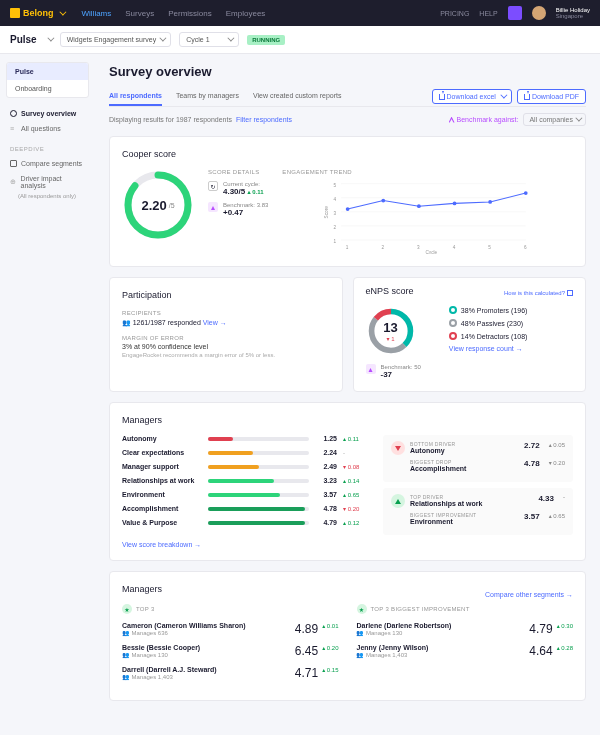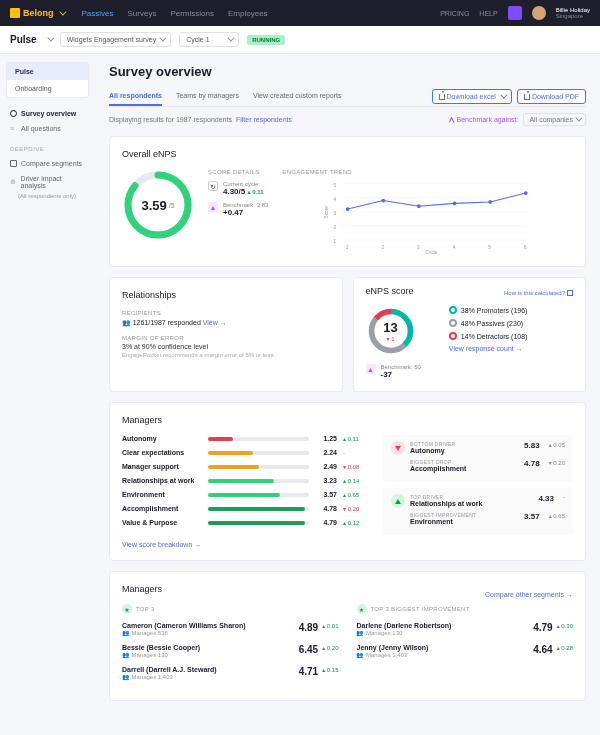--- a/index.html
+++ b/index.html
@@ -107,36 +107,36 @@
 .sum-name { font-size: 7px; font-weight: 600; }
 .sum-val { margin-left: auto; font-size: 8px; font-weight: 600; }
 .sum-delta { font-size: 6px; margin-left: 4px; color: #888; }
 .mgr-grid { display: flex; gap: 18px; }
 .mgr-col { flex: 1; }
 .mgr-head { display: flex; align-items: center; gap: 4px; font-size: 6px; color: #999; text-transform: uppercase; letter-spacing: 0.3px; margin-bottom: 8px; }
 .star-ic { width: 10px; height: 10px; border-radius: 50%; background: #d5f5e0; color: #0aa050; display: flex; align-items: center; justify-content: center; font-size: 6px; }
 .mgr-row { margin-bottom: 8px; display: flex; align-items: flex-start; }
 .mgr-name { font-size: 7px; font-weight: 600; }
 .mgr-sub { font-size: 6px; color: #999; display: flex; align-items: center; gap: 2px; }
-.mgr-score { margin-left: auto; font-size: 10px; font-weight: 700; }
+.mgr-score { margin-left: auto; font-size: 12px; font-weight: 400; }
 .mgr-delta { font-size: 6px; margin-left: 4px; }
 .card-head-row { display: flex; align-items: center; }
 .card-head-row .link-sm { margin-left: auto; }
 </style>
 </head>
 <body>
 
 <div class="topbar">
   <div class="brand">
       <span class="brand-icon"></span>
       <span>Belong</span>
       <span class="chev-down"></span>
     </div>
   <div class="nav">
-    <div class="nav-item active">Passives</div>
+    <div class="nav-item active">Williams</div>
     <div class="nav-item">Surveys</div>
     <div class="nav-item">Permissions</div>
     <div class="nav-item">Employees</div>
   </div>
   <div class="topbar-right">
     <span>PRICING</span>
     <span>HELP</span>
     <div class="app-icon"></div>
     <div class="avatar"></div>
     <div class="user-meta">
@@ -215,29 +215,29 @@
           <span class="bench-icon"></span>
           <span>Benchmark against:</span>
         </span>
       <div class="sel-sm">
           <span>All companies</span>
           <span class="chev-down" style="color:#888"></span>
         </div>
     </div>
 
     <div class="card">
-      <div class="card-title">Overall eNPS</div>
+      <div class="card-title">Cooper score</div>
       <div class="overall-grid">
         <div class="donut-wrap">
           <svg viewBox="0 0 36 36" width="72" height="72">
             <circle cx="18" cy="18" r="15" fill="none" stroke="#e8e8ed" stroke-width="3.5"></circle>
             <circle cx="18" cy="18" r="15" fill="none" stroke="#2dd47a" stroke-width="3.5" stroke-dasharray="81 94" stroke-linecap="round" transform="rotate(-90 18 18)"></circle>
           </svg>
           <div class="donut-center">
-              <span>3.59</span>
+              <span>2.20</span>
               <span class="of">/5</span>
             </div>
         </div>
         <div>
           <div class="score-dets">SCORE DETAILS</div>
           <div class="det-row">
             <div class="cycle-ic">↻</div>
             <div>
               <div class="det-lab">Current cycle:</div>
               <div class="det-val"><span>4.30/5</span> <span class="delta-pos">▴ <span>0.11</span></span></div>
@@ -285,21 +285,21 @@
                 <text x="213" y="75">6</text>
               </g>
             <text x="108" y="80" font-size="5" fill="#999">Cycle</text>
           </svg>
         </div>
       </div>
     </div>
 
     <div class="row-2">
       <div class="card">
-        <div class="card-title">Relationships</div>
+        <div class="card-title">Participation</div>
         <div class="part-top">
           <div>
             <div class="recips">RECIPIENTS</div>
             <div class="recips-val"><span style="color:#888">👥</span> <span>1261/1987 responded</span> <span class="link-sm"><span>View</span> →</span></div>
             <div class="moe">MARGIN OF ERROR</div>
             <div class="moe-val">3% at 90% confidence level</div>
             <div class="moe-note">EngageRocket recommends a margin error of 5% or less.</div>
           </div>
         </div>
       </div>
@@ -415,21 +415,21 @@
         <div class="drivers-sum" id="drv-sum">
             <div class="sum-box">
               <div class="sum-row">
                 <div class="sum-ic red">
                   <div class="tri-dn"></div>
                 </div>
                 <div>
                   <div class="sum-lab">BOTTOM DRIVER</div>
                   <div class="sum-name">Autonomy</div>
                 </div>
-                <div class="sum-val">5.83</div>
+                <div class="sum-val">2.72</div>
                 <div class="sum-delta">▴ 0.05</div>
               </div>
               <div class="sum-row">
                 <div style="width:14px"></div>
                 <div>
                   <div class="sum-lab">BIGGEST DROP</div>
                   <div class="sum-name">Accomplishment</div>
                 </div>
                 <div class="sum-val">4.78</div>
                 <div class="sum-delta">▾ 0.20</div>

